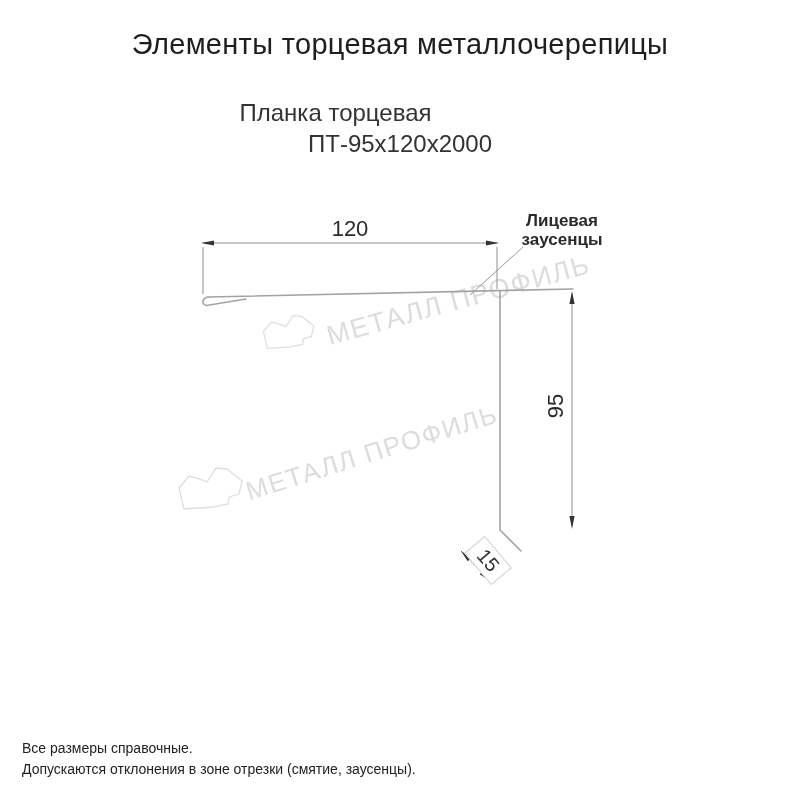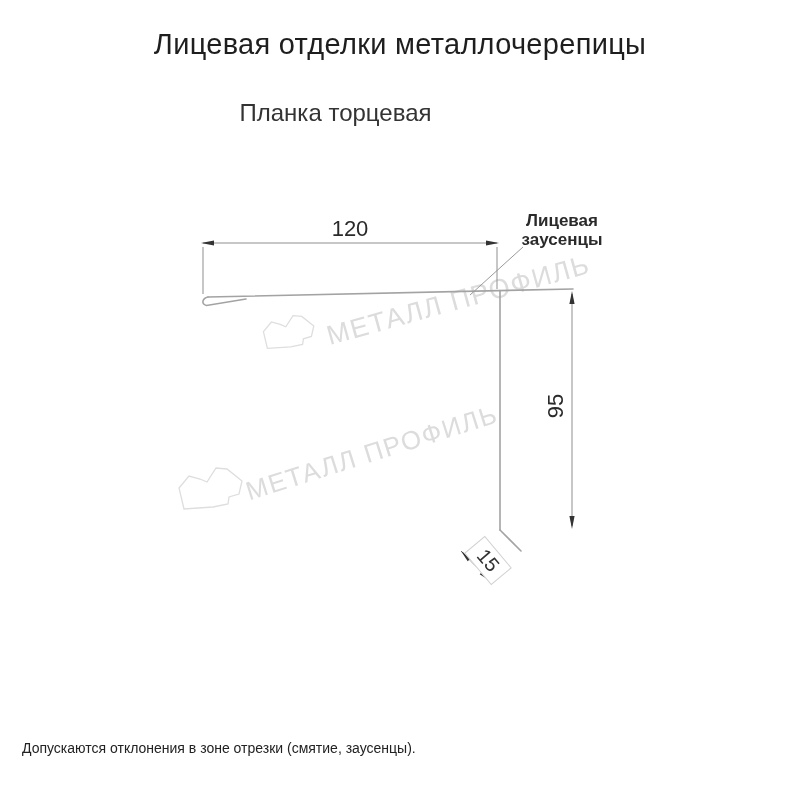--- a/index.html
+++ b/index.html
@@ -127,29 +127,31 @@
 
     <g stroke="#8f8f8f" stroke-width="1">
       <line x1="461" y1="551" x2="490" y2="581"></line>
     </g>
     <g fill="#333333" stroke="none">
       <polygon points="461,551 467.7,561.3 471.3,557.7"></polygon>
       <polygon points="490,581 479.7,574.3 483.3,570.7"></polygon>
     </g>
   </svg>
 
-  <div class="abs title">Лицевая отделки металлочерепицы</div>
+  <div class="abs title">Элементы торцевая металлочерепицы</div>
   <div class="abs subtitle">Планка торцевая</div>
+  <div class="abs product-code">ПТ-95х120х2000</div>
 
   <div class="abs dim-label dim-120">120</div>
   <div class="abs dim-label dim-95">95</div>
   <div class="abs dim-15-box">15</div>
 
   <div class="abs face-label">
     <div>Лицевая</div>
     <div>заусенцы</div>
   </div>
 
   <div class="abs footer">
+    <div>Все размеры справочные.</div>
     <div>Допускаются отклонения в зоне отрезки (смятие, заусенцы).</div>
   </div>
 
 </div>
 
 </body></html>

